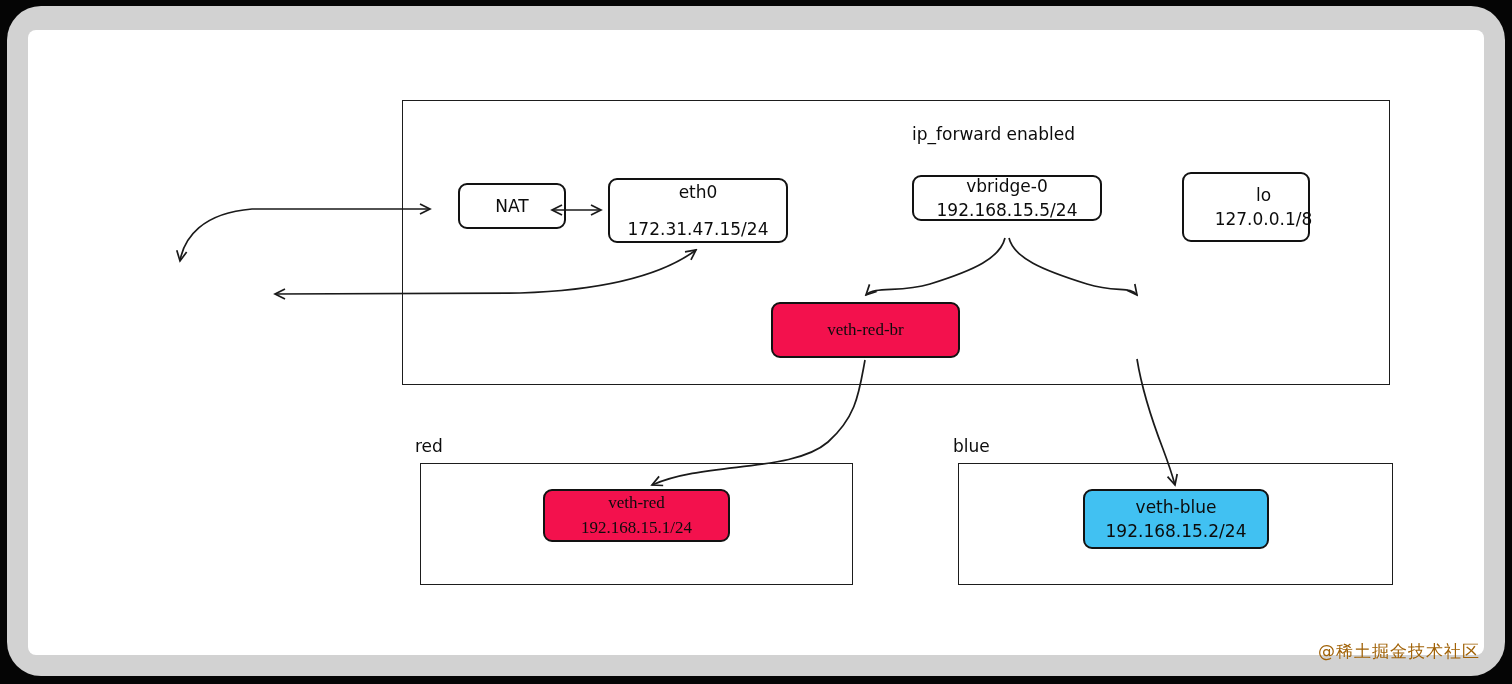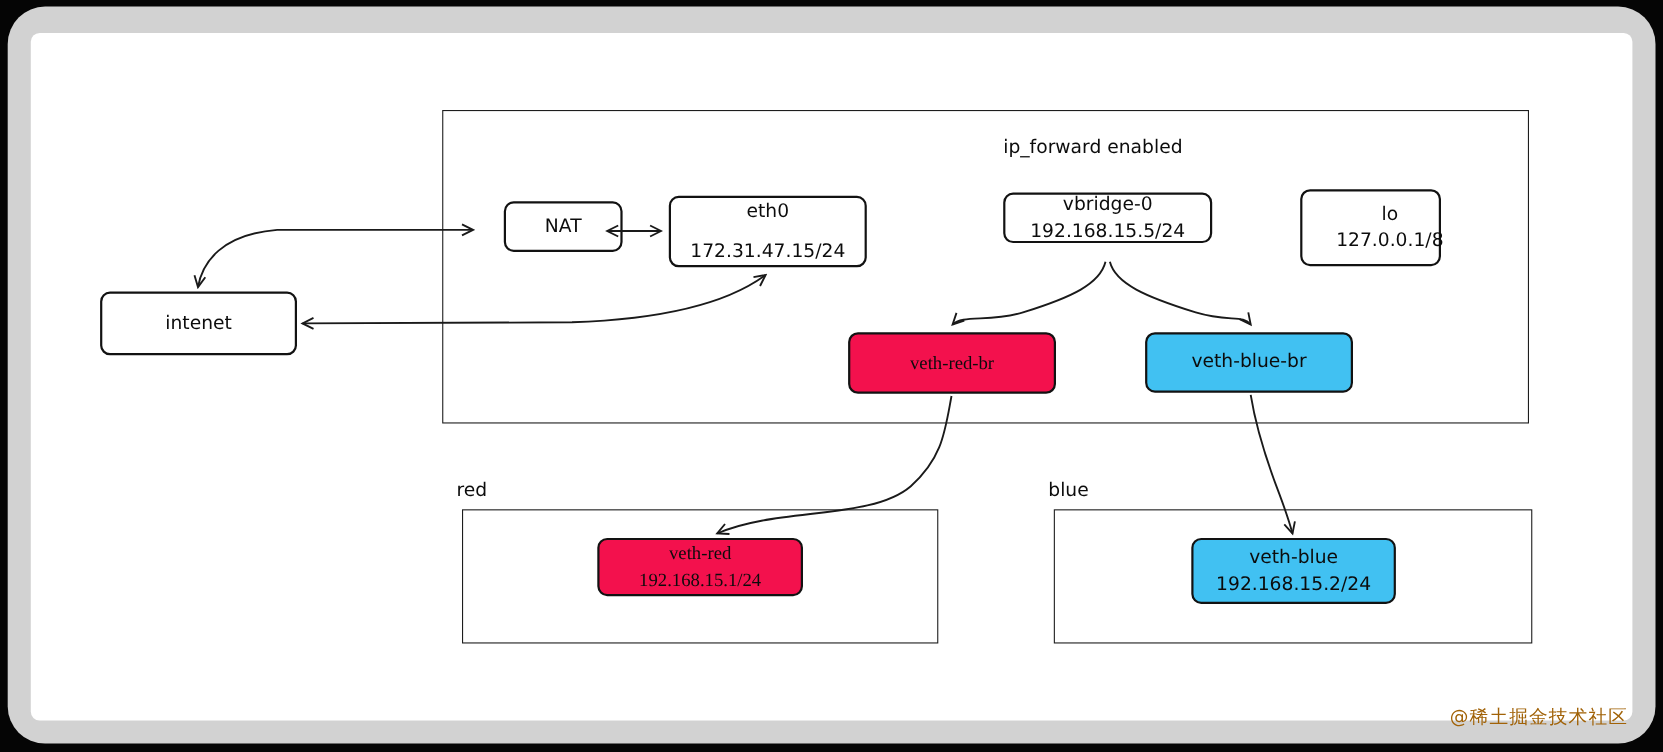--- a/index.html
+++ b/index.html
@@ -48,23 +48,20 @@
 
   <div class="container-box" style="left:402px; top:100px; width:988px; height:285px;"></div>
   <div class="container-title" style="left:912px; top:124px;">ip_forward enabled</div>
 
   <div class="container-title" style="left:415px; top:436px;">red</div>
   <div class="container-box" style="left:420px; top:463px; width:433px; height:122px;"></div>
 
   <div class="container-title" style="left:953px; top:436px;">blue</div>
   <div class="container-box" style="left:958px; top:463px; width:435px; height:122px;"></div>
 
-  <div class="node" style="left:91px; top:265px; width:179px; height:58px;">
-    <span>intenet</span>
-  </div>
 
   <div class="node" style="left:430px; top:183px; width:108px; height:46px;margin-left:28px;">
     <span>NAT</span>
   </div>
 
   <div class="node" style="left:608px; top:178px; width:180px; height:65px;gap:12px;">
     <span>eth0</span>
     <span>172.31.47.15/24</span>
   </div>
 
@@ -75,23 +72,20 @@
 
   <div class="node" style="left:1182px; top:172px; width:128px; height:70px;padding-left:35px;">
     <span>lo</span>
     <span>127.0.0.1/8</span>
   </div>
 
   <div class="node red" style="left:771px; top:302px; width:189px; height:56px;">
     <span>veth-red-br</span>
   </div>
 
-  <div class="node blue" style="left:1041px; top:302px; width:189px; height:55px;">
-    <span>veth-blue-br</span>
-  </div>
 
   <div class="node red" style="left:543px; top:489px; width:187px; height:53px;">
     <span>veth-red</span>
     <span>192.168.15.1/24</span>
   </div>
 
   <div class="node blue" style="left:1083px; top:489px; width:186px; height:60px;">
     <span>veth-blue</span>
     <span>192.168.15.2/24</span>
   </div>

